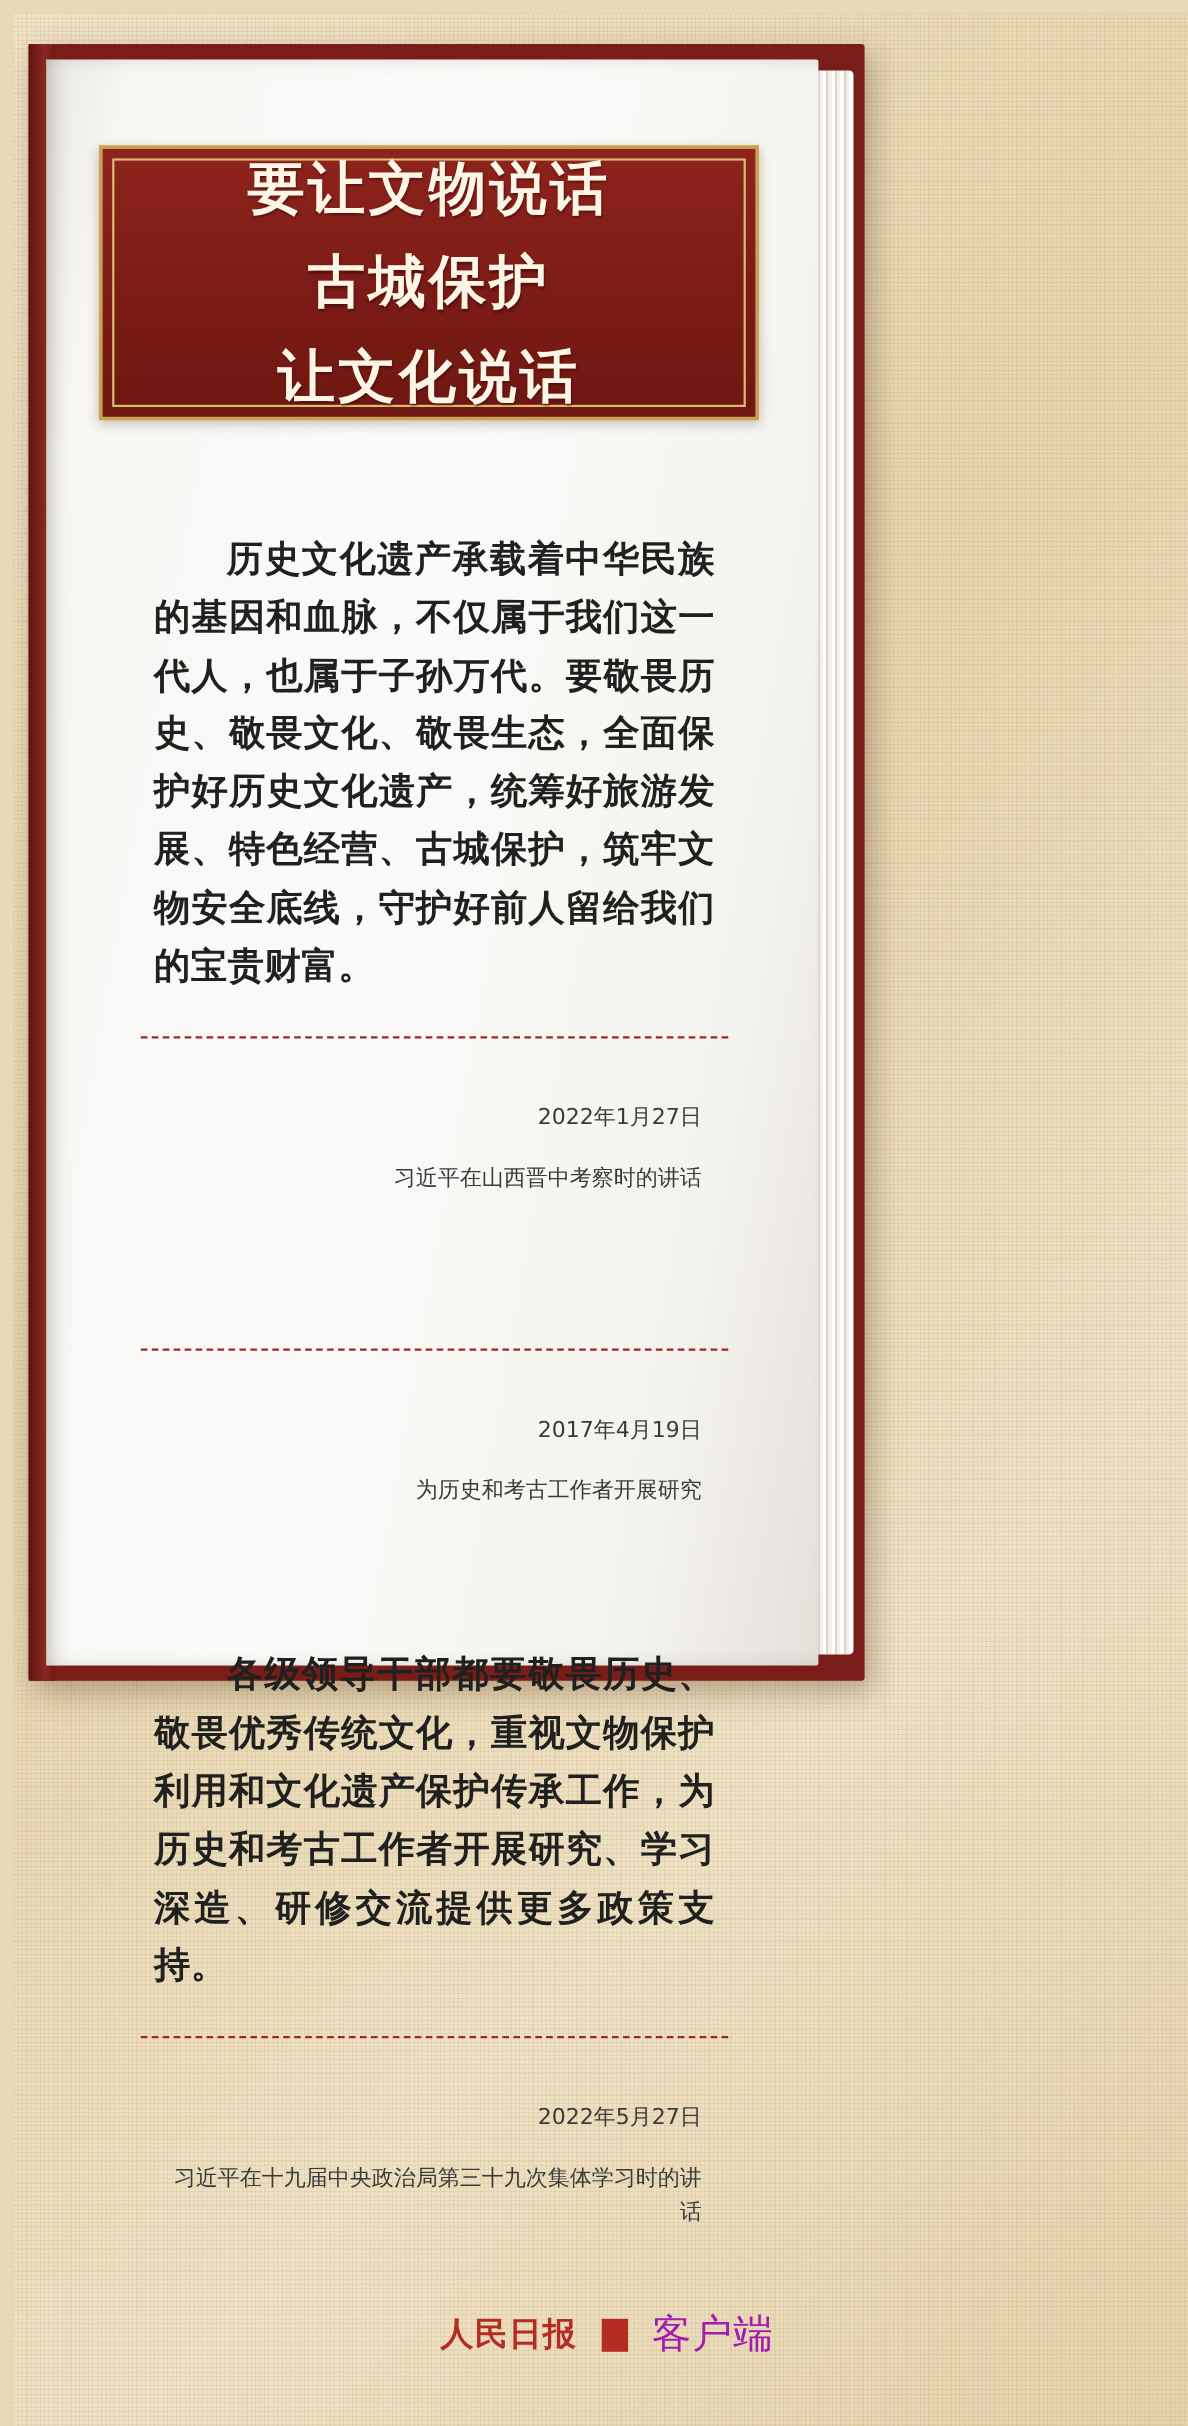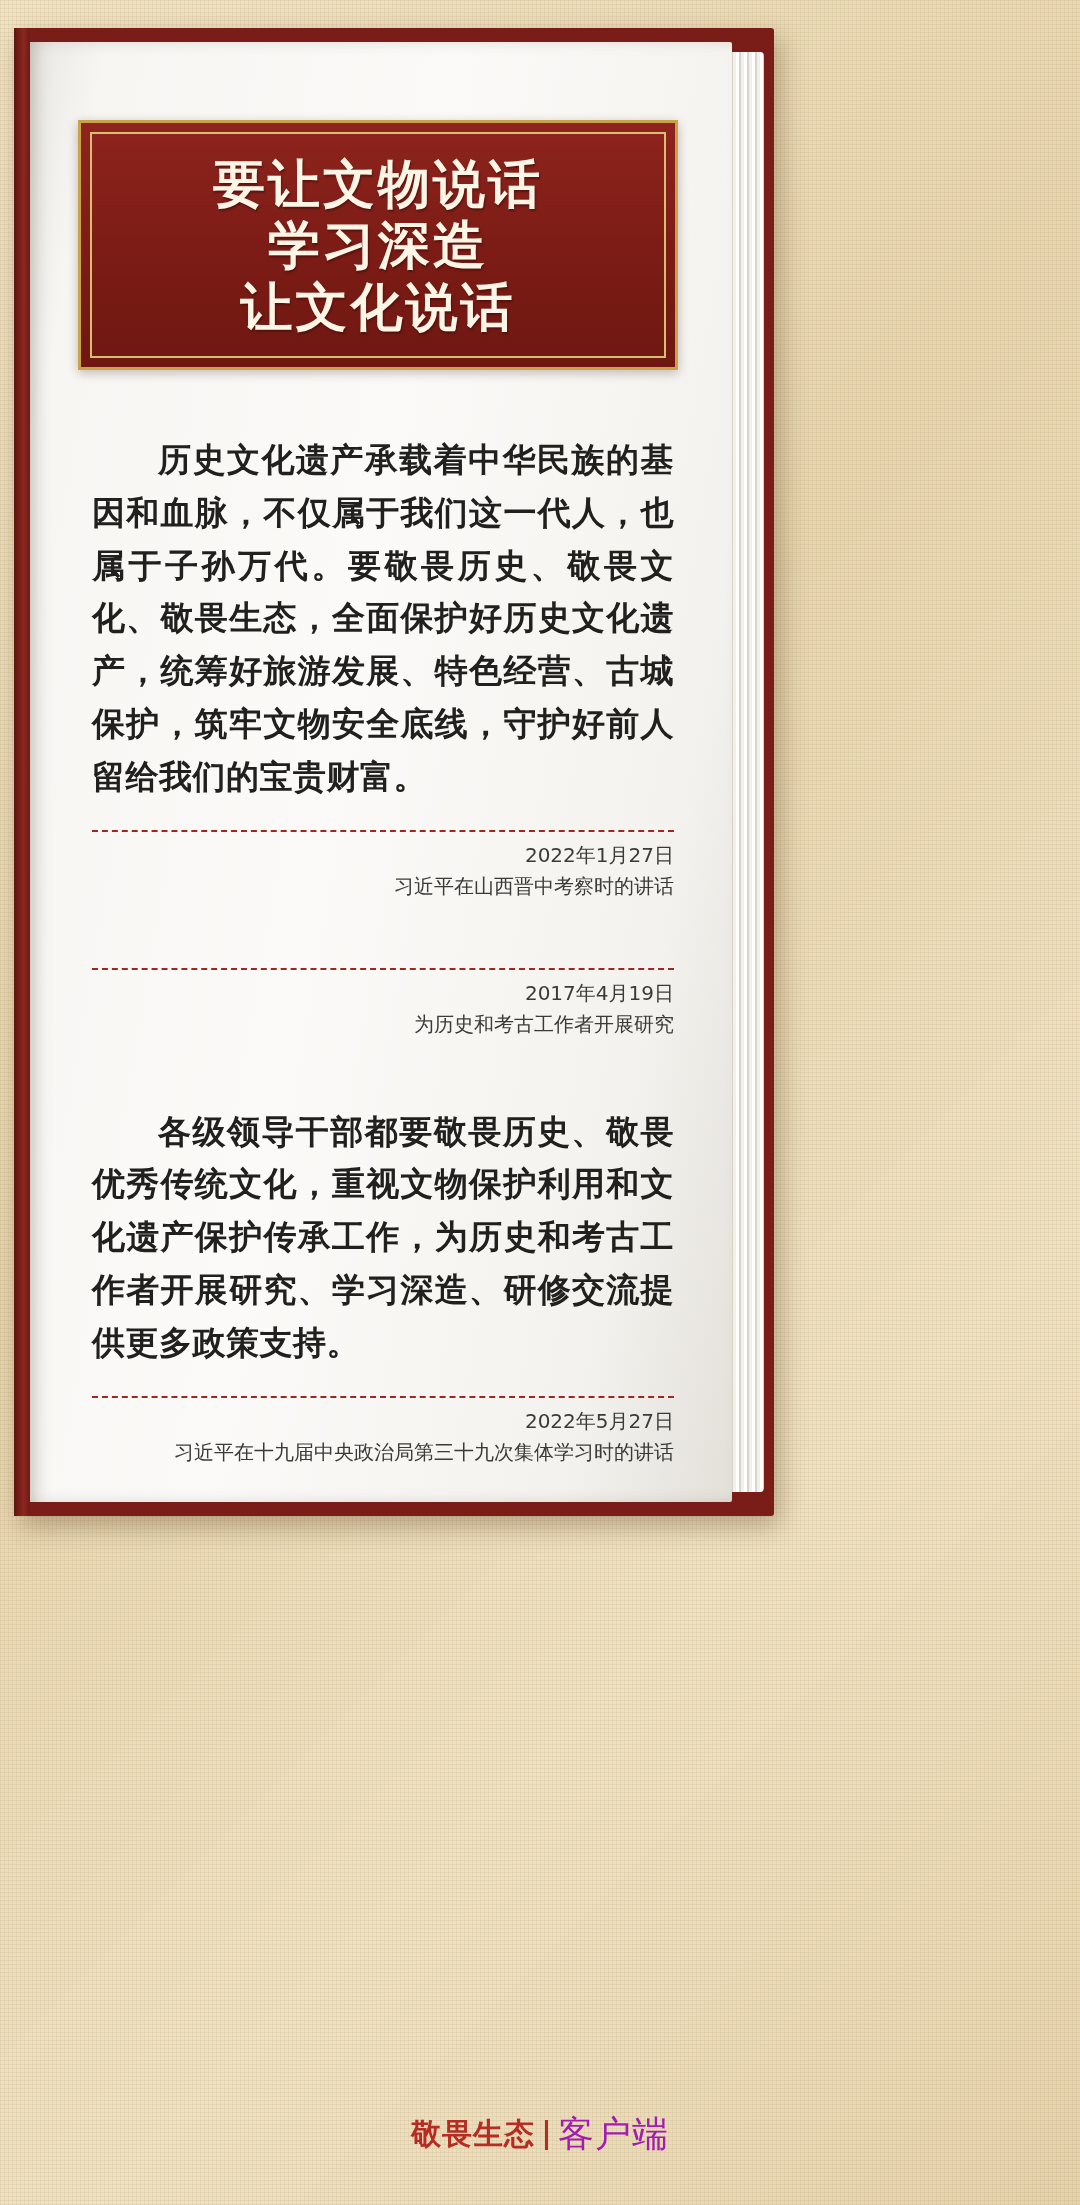--- a/index.html
+++ b/index.html
@@ -1,15 +1,15 @@
 <!DOCTYPE html>
 <html><head>
 <meta charset="utf-8">
 <style>
-  * { box-sizing: border-box; margin: 0; padding: 0; }
+  * { box-sizing: border-box; margin: 0; padding: 12px; }
 
   body {
     width: 1080px;
     height: 2205px;
     font-family: "Liberation Serif", serif;
     background: #e8d9b8;
     position: relative;
     overflow: hidden;
   }
 
@@ -171,21 +171,21 @@
 <div class="book">
   <div class="book-spine-gloss"></div>
   <div class="page-edges"></div>
 
   <div class="paper">
 
     <div class="plaque">
       <div class="plaque-inner"></div>
       <div class="plaque-text">
         <div>要让文物说话</div>
-        <div>学习深造</div>
+        <div>古城保护</div>
         <div>让文化说话</div>
       </div>
     </div>
 
     <div class="content">
 
       <div class="block">
         <p class="quote">历史文化遗产承载着中华民族的基因和血脉，不仅属于我们这一代人，也属于子孙万代。要敬畏历史、敬畏文化、敬畏生态，全面保护好历史文化遗产，统筹好旅游发展、特色经营、古城保护，筑牢文物安全底线，守护好前人留给我们的宝贵财富。</p>
         <hr class="divider">
         <div class="attrib">
@@ -209,16 +209,16 @@
           <div>2022年5月27日</div>
           <div>习近平在十九届中央政治局第三十九次集体学习时的讲话</div>
         </div>
       </div>
 
     </div>
   </div>
 </div>
 
 <div class="footer">
-  <span class="brand-mark">敬畏生态</span>
+  <span class="brand-mark">人民日报</span>
   <span class="brand-bar"></span>
   <span class="brand-sub">客户端</span>
 </div>
 
 </body></html>

